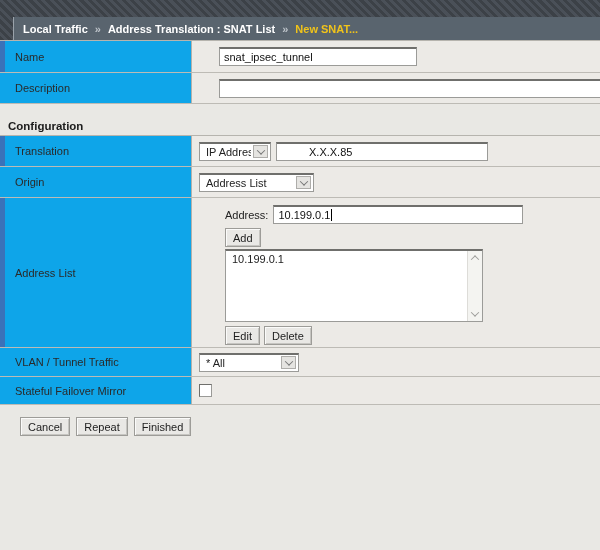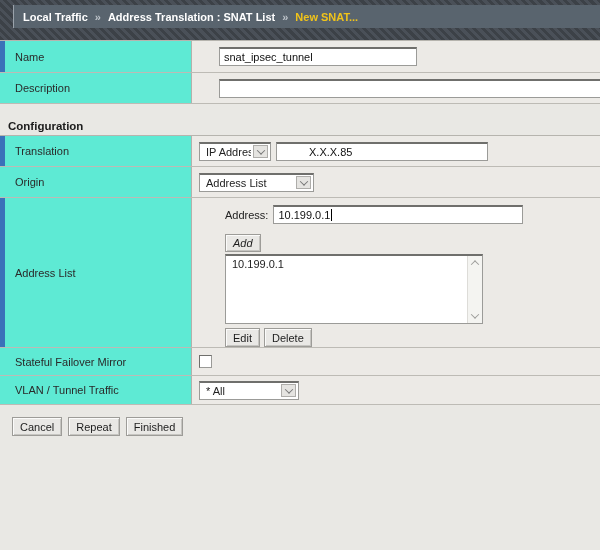--- a/index.html
+++ b/index.html
@@ -9,21 +9,21 @@
     background:#e9e8e4; overflow:hidden;
     font-size:11px; color:#222;
   }
 
   
   .topband {
     position:relative; height:40px;
     background:repeating-linear-gradient(45deg,#3c4147 0 3px,#4a5058 3px 6px);
   }
   .breadcrumb-bar {
-    position:absolute; left:13px; right:0; top:5px; height:23px;
+    position:absolute; left:13px; right:0; top:17px; height:23px;
     background:var(--breadcrumb-bar,#59646e);
     border-left:1px solid #9aa2aa;
     display:flex; align-items:center;
     padding-left:9px; gap:7px;
     font-weight:bold; color:#fff; white-space:nowrap;
   }
   .breadcrumb-bar .sep { color:#bdc3c9; font-weight:bold; }
   .breadcrumb-bar .current { color:var(--breadcrumb-highlight,#f0c31a); }
 
   
@@ -32,21 +32,21 @@
     margin:0 0 3px 8px;
   }
   .section-title.first { padding-top:34px; }
   .section-title.second { padding-top:16px; }
 
   
   .ptable { border-top:1px solid #b6b4ae; }
   .prow { display:flex; border-bottom:1px solid #bdbbb5; }
   .prow .lbl {
     width:192px; flex:0 0 192px; box-sizing:border-box;
-    background:#5eead4; border-right:1px solid #b3b1ab;
+    background:#0ea5e9; border-right:1px solid #b3b1ab;
     display:flex; align-items:center; padding-left:15px;
     color:#2a2a2a;
   }
   .prow.req .lbl {
     box-shadow:inset 5px 0 0 var(--accent-required,#3a72b9);
   }
   .prow .val {
     flex:1; background:#eceae6; display:flex; align-items:center;
     padding-left:7px; box-sizing:border-box;
   }
@@ -107,24 +107,24 @@
   }
   .listbox .opt { padding:2px 6px; }
   .lb-scroll {
     position:absolute; top:0; right:0; bottom:0; width:15px;
     background:#f4f4f1; border-left:1px solid #dddcd8;
     display:flex; flex-direction:column; justify-content:space-between; align-items:center;
     padding:4px 0; box-sizing:border-box;
   }
   .lb-scroll .chev-down,.lb-scroll .chev-up { border-color:#9d9d9a; }
   .btnrow { display:flex; gap:4px; margin-top:4px;border-radius:8px; }
-  .addbtn { margin-top:10px;font-style:italic; }
-
-  
-  .footer-btns { display:flex; gap:6px; margin:12px 0 0 12px; }
+  .addbtn { margin-top:4px; }
+
+  
+  .footer-btns { display:flex; gap:6px; margin:12px 0 0 20px; }
 </style>
 </head>
 <body>
 
 <div class="screen">
 
   <div class="topband">
     <div class="breadcrumb-bar">
       <span>Local Traffic</span>
       <span class="sep">»</span>
@@ -195,39 +195,39 @@
             <span class="chev-down"></span>
           </div>
         </div>
         <div class="btnrow">
           <button class="btn">Edit</button>
           <button class="btn">Delete</button>
         </div>
       </div>
     </div>
 
-    <div class="prow h27">
-      <div class="lbl">Stateful Failover Mirror</div>
-      <div class="val">
-        <div class="checkbox"></div>
-      </div>
-    </div>
-
     <div class="prow h28">
       <div class="lbl">VLAN / Tunnel Traffic</div>
       <div class="val">
         <div class="sel" style="width:100px">
           <span class="sel-text">* All</span>
           <span class="chevbox">
               <span class="chev-down"></span>
             </span>
         </div>
       </div>
     </div>
 
+    <div class="prow h27">
+      <div class="lbl">Stateful Failover Mirror</div>
+      <div class="val">
+        <div class="checkbox"></div>
+      </div>
+    </div>
+
 
   </div>
 
   <div class="footer-btns">
     <button class="btn">Cancel</button>
     <button class="btn">Repeat</button>
     <button class="btn">Finished</button>
   </div>
 
 </div>

